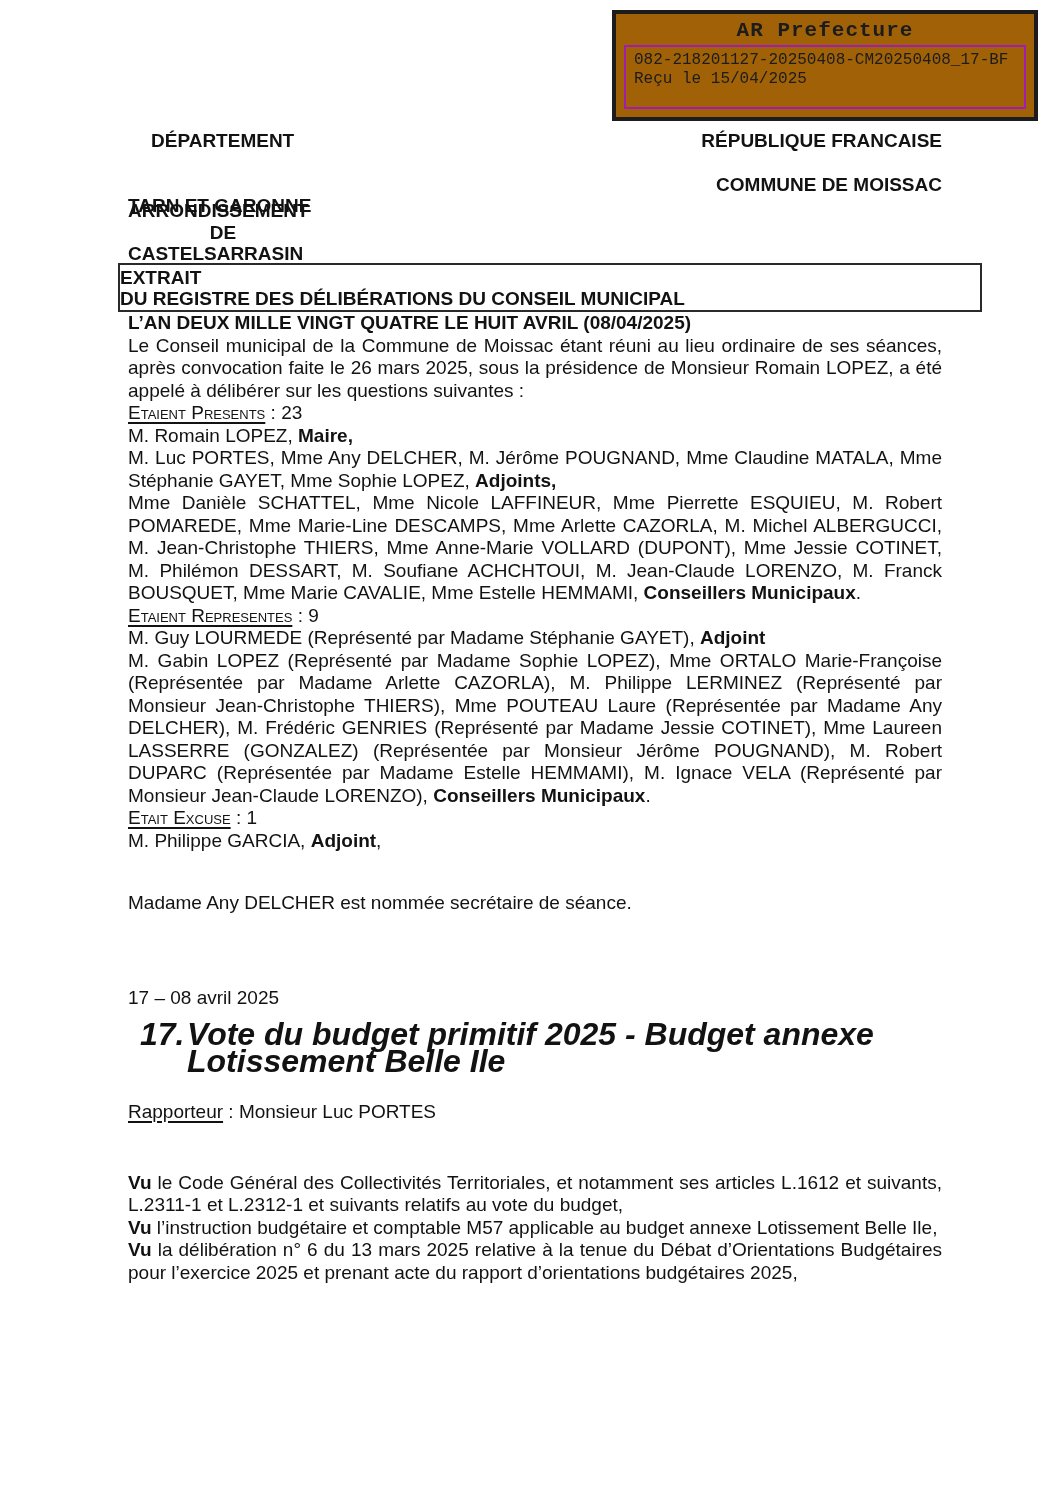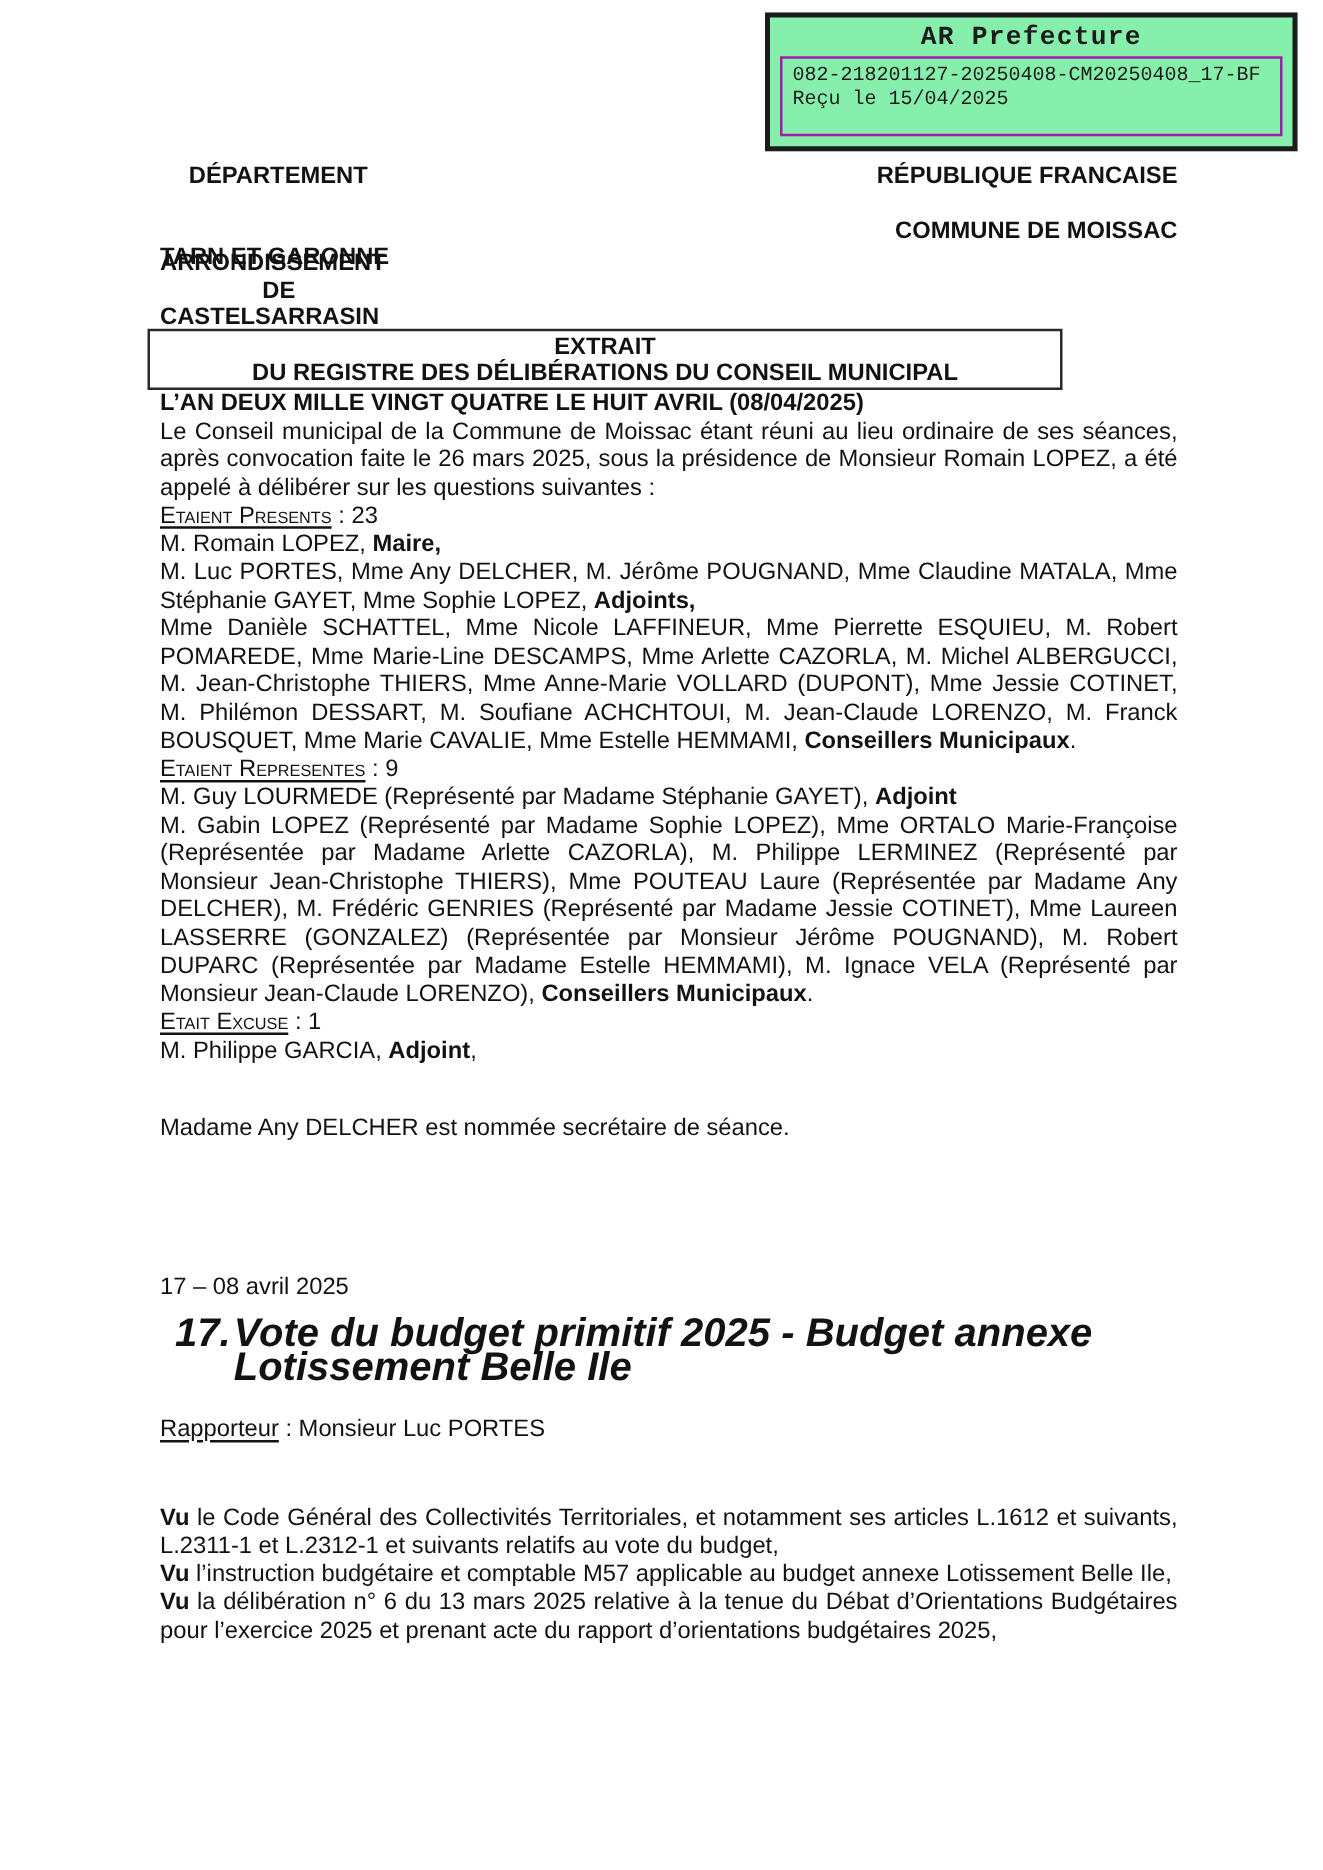--- a/index.html
+++ b/index.html
@@ -3,21 +3,21 @@
 <meta charset="utf-8">
 <style>
   html,body{margin:0;padding:0;}
   body{
     width:1058px;height:1496px;background:#ffffff;color:#111;
     font-family:"Liberation Sans",sans-serif;position:relative;overflow:hidden;
   }
   
   .stamp{
     position:absolute;left:612px;top:10px;width:426px;box-sizing:border-box;
-    border:4px solid #1c1c1c;background:#86efac;
+    border:4px solid #1c1c1c;background:#a16207;
     font-family:"Liberation Mono","DejaVu Sans Mono",monospace;
   }
   .stamp-title{
     text-align:center;font-weight:bold;font-size:21px;letter-spacing:1px;
     padding:5px 0 3px 0;color:#1c1c1c;
   }
   .stamp-inner{
     border:2px solid #a21caf;margin:0 8px 8px 8px;padding:4px 8px 18px 8px;
     font-size:16px;line-height:19px;white-space:nowrap;color:#1c1c1c;
   }
@@ -28,32 +28,32 @@
   }
   .hdr{position:relative;height:133px;font-weight:bold;}
   .hdr .dept{position:absolute;left:0;top:0;margin-left:23px;}
   .hdr .deptname{position:absolute;left:0;top:22px;margin-top:43px;}
   .hdr .repub{position:absolute;right:0;top:0;}
   .hdr .commune{position:absolute;left:0;top:44px;width:100%;text-align:right;}
   .hdr .arr{position:absolute;left:0;top:70px;width:190px;text-align:left;}
   .hdr .arrde{position:absolute;left:0;top:92px;width:190px;text-align:center;}
   .hdr .arrname{position:absolute;left:0;top:113px;}
   .extrait{
-    margin-left:-10px;width:732px;box-sizing:border-box;border:2px solid #2a2a2a;
-    text-align:center;font-weight:bold;line-height:21px;padding:2px 0 1px 0;
+    margin-left:-10px;width:864px;box-sizing:border-box;border:2px solid #2a2a2a;
+    text-align:left;font-weight:bold;line-height:21px;padding:2px 0 1px 0;
   }
   .bold{font-weight:bold;}
   .just{text-align:justify;}
   .label{
     font-weight:normal;font-variant:small-caps;text-decoration:underline;
     text-decoration-thickness:2px;text-underline-offset:3px;text-align:center;
   }
   .underl{text-decoration:underline;text-decoration-thickness:1.5px;text-underline-offset:3px;}
   .secretary{margin-top:40px;}
-  .refline{margin-top:104px;}
+  .refline{margin-top:72px;}
   .item-heading{
     display:flex;margin-top:12px;font-weight:bold;font-style:italic;
     font-size:32px;line-height:27px;padding-left:12px;
   }
   .item-heading .num{min-width:47px;}
   .rapporteur{margin-top:26px;}
   .vu-block{margin-top:48px;}
   p{margin:0;}
 </style>
 </head>

